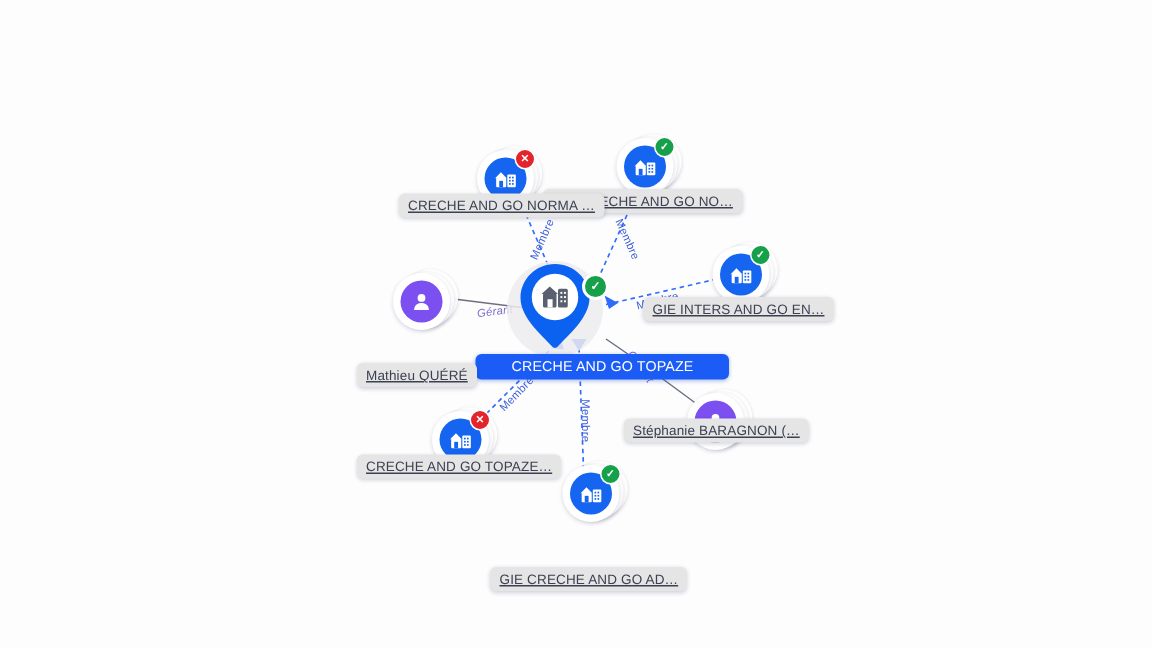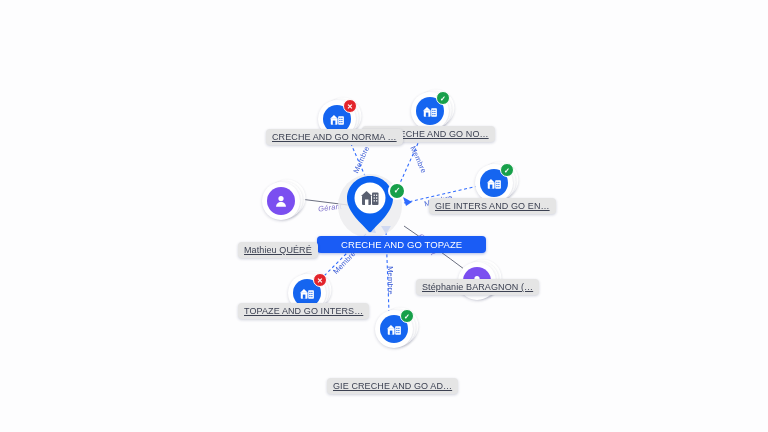--- a/index.html
+++ b/index.html
@@ -305,21 +305,21 @@
               <rect x="14.6" y="12.6" width="1.6" height="1.6" fill="#1565f0"></rect>
               <rect x="17.4" y="12.6" width="1.6" height="1.6" fill="#1565f0"></rect>
               <rect x="14.6" y="15.6" width="1.6" height="1.6" fill="#1565f0"></rect>
               <rect x="17.4" y="15.6" width="1.6" height="1.6" fill="#1565f0"></rect>
             </g>
           </svg>
         </div>
         <div class="badge ko">✕</div>
       </div>
     </div>
-    <div class="node-label" style="left:-50px;top:29px;z-index:5;">TOPAZE AND GO INTERS…</div>
+    <div class="node-label" style="left:-50px;top:29px;z-index:5;">CRECHE AND GO TOPAZE…</div>
   </div>
 
   <div class="node" style="left:262px;top:182px;">
     <div class="stack">
       <div class="card s1"></div>
       <div class="card s2"></div>
       <div class="card s3">
         <div class="avatar person">
           <svg width="16" height="16" viewBox="0 0 24 24" xmlns="http://www.w3.org/2000/svg">
             <circle cx="12" cy="8.4" r="3.9" fill="#ffffff"></circle>

